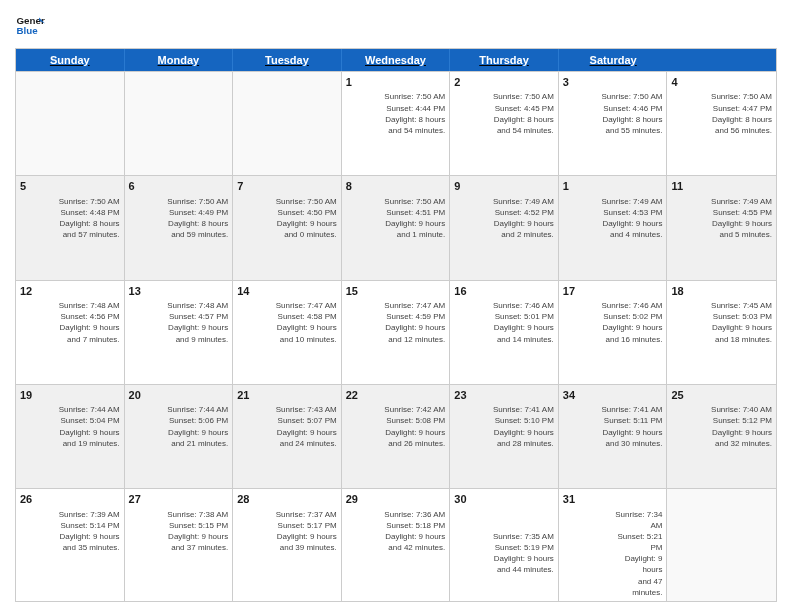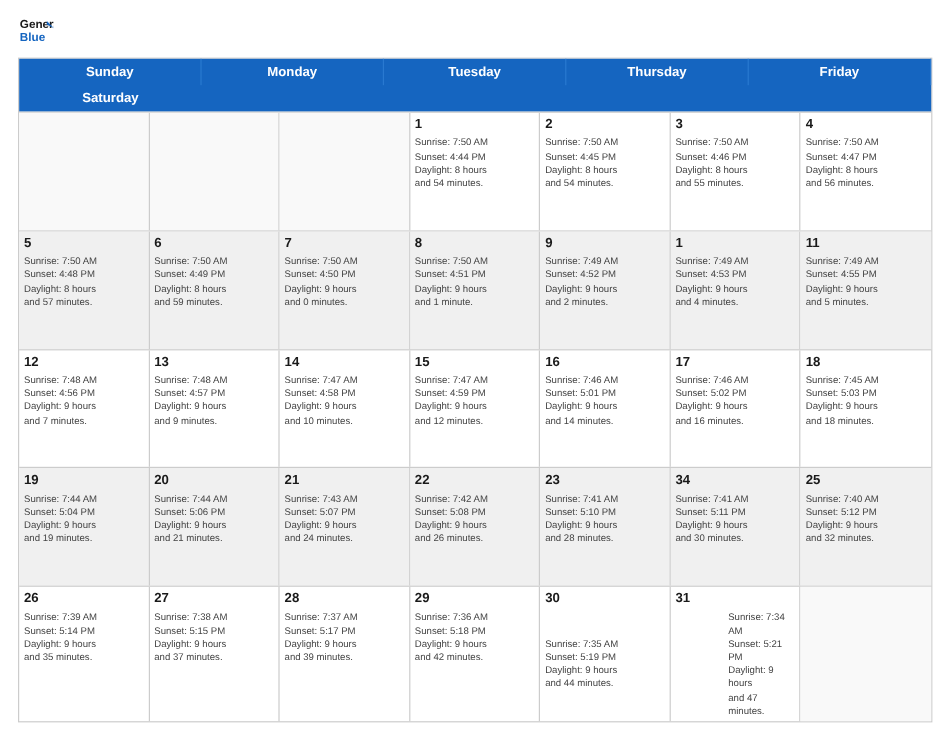--- a/index.html
+++ b/index.html
@@ -45,22 +45,23 @@
       color: #333;
     }
     .calendar {
       flex: 1;
       display: flex;
       flex-direction: column;
       border: 1px solid #ccc;
     }
     .cal-header {
       display: grid;
-      grid-template-columns: repeat(5, 1fr);
+      grid-template-columns: repeat(7, 1fr);
       background: #1565c0;
+      text-decoration: underline;
     }
     .cal-header-cell {
       color: white;
       font-size: 11px;
       font-weight: bold;
       text-align: center;
       padding: 5px 2px;
       border-right: 1px solid #2979d0;
     }
     .cal-header-cell:last-child { border-right: none; }
@@ -91,20 +92,21 @@
       font-size: 11px;
       font-weight: bold;
       color: #1a1a1a;
       display: block;
       margin-bottom: 1px;
     }
     .day-info {
       color: #444;
       font-size: 8px;
       line-height: 1.4;
+      text-align: right;
     }
   </style>
 </head>
 <body>
 
 <div class="page">
   <div class="header">
     <div class="logo">
       <svg class="logo-icon" viewBox="0 0 40 40">
         <text x="2" y="18" font-size="13" font-weight="bold" fill="#1a1a1a">General</text>
@@ -117,22 +119,22 @@
       <div class="month-title"></div>
       <div class="subtitle"></div>
     </div>
   </div>
 
   <div class="calendar">
     <div class="cal-header">
     <div class="cal-header-cell">Sunday</div>
         <div class="cal-header-cell">Monday</div>
         <div class="cal-header-cell">Tuesday</div>
+        <div class="cal-header-cell">Wednesday</div>
         <div class="cal-header-cell">Thursday</div>
-        <div class="cal-header-cell">Friday</div>
         <div class="cal-header-cell">Saturday</div>
       </div>
     <div class="cal-body">
     <div class="cal-row">
           <div class="cal-cell empty"></div>
           <div class="cal-cell empty"></div>
           <div class="cal-cell empty"></div>
           <div class="cal-cell">
             <span class="day-num">1</span>
             <div class="day-info" style="white-space: pre-line;">Sunrise: 7:50 AM

